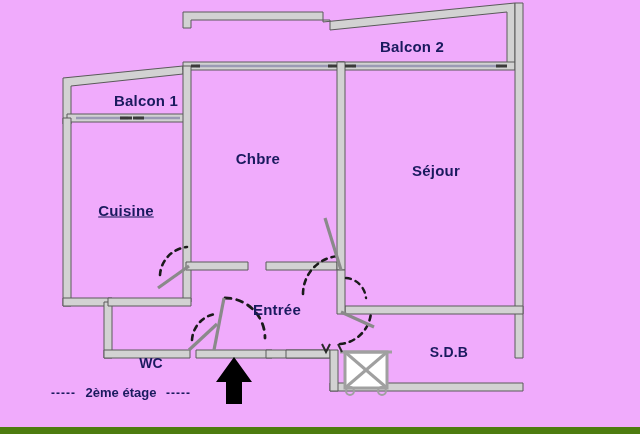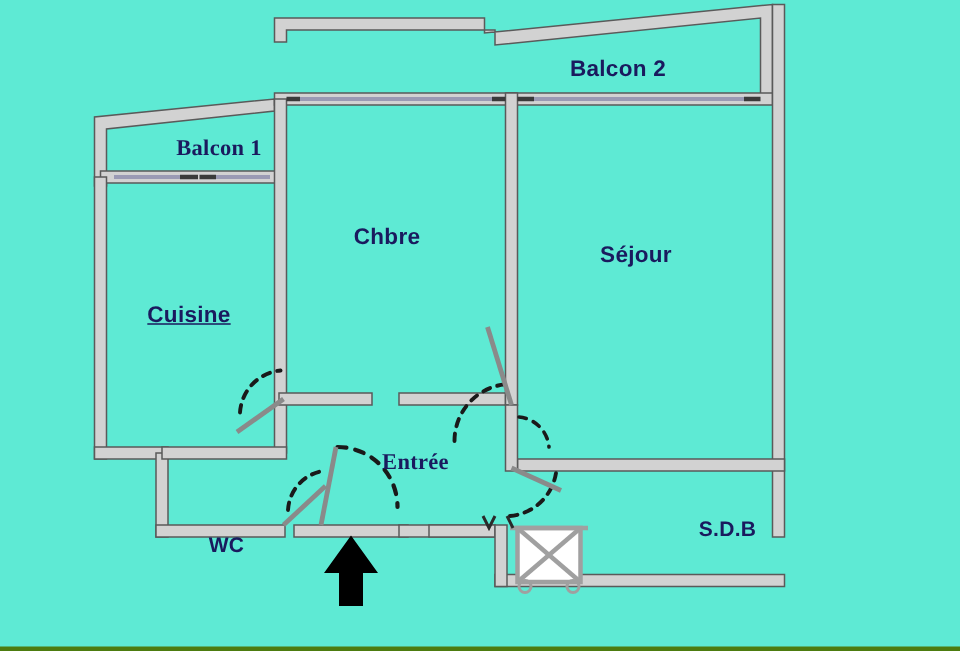--- a/index.html
+++ b/index.html
@@ -7,24 +7,24 @@
     padding: 0;
     background: #ffffff;
   }
   body {
     font-family: "Liberation Sans", sans-serif;
   }
   #plan-root {
     position: relative;
     width: 640px;
     height: 434px;
-    background: #5eead4;
+    background: #f0abfc;
     overflow: hidden;
     box-sizing: border-box;
-    border-bottom: 3px solid #4d7c0f;
+    border-bottom: 7px solid #4d7c0f;
   }
   #plan-svg {
     position: absolute;
     left: 0;
     top: 0;
     width: 640px;
     height: 434px;
   }
   .room-label {
     position: absolute;
@@ -165,30 +165,35 @@
     </g>
 
     <g>
       <polygon points="234,357 252,382 242,382 242,404 226,404 226,382 216,382" fill="#000000"></polygon>
     </g>
 
   </svg>
 
   <div class="room-label lbl-big" style="left:412px; top:46px;">Balcon 2</div>
 
-  <div class="room-label lbl-big" style="left:146px; top:100px;font-family:Liberation Serif, serif;">Balcon 1</div>
+  <div class="room-label lbl-big" style="left:146px; top:100px;">Balcon 1</div>
 
   <div class="room-label lbl-big" style="left:258px; top:158px;">Chbre</div>
 
-  <div class="room-label lbl-big" style="left:424px; top:170px;">Séjour</div>
+  <div class="room-label lbl-big" style="left:436px; top:170px;">Séjour</div>
 
   <div class="room-label lbl-big" style="left:126px; top:210px;text-decoration:underline;">Cuisine</div>
 
-  <div class="room-label lbl-big" style="left:277px; top:309px;font-family:Liberation Serif, serif;">Entrée</div>
+  <div class="room-label lbl-big" style="left:277px; top:309px;">Entrée</div>
 
   <div class="room-label lbl-mid" style="left:151px; top:343px;margin-top:20px;">WC</div>
 
-  <div class="room-label lbl-mid" style="left:449px; top:352px;margin-left:36px;">S.D.B</div>
+  <div class="room-label lbl-mid" style="left:449px; top:352px;">S.D.B</div>
 
+  <div class="floor-note" style="left:121px; top:392px;">
+    <span class="dashes">-----</span>
+    <span style="margin:0 6px;">2ème étage</span>
+    <span class="dashes">-----</span>
+  </div>
 
   <div class="watermark" style="left:575px; top:335px;"></div>
 
 </div>
 
 </body></html>

